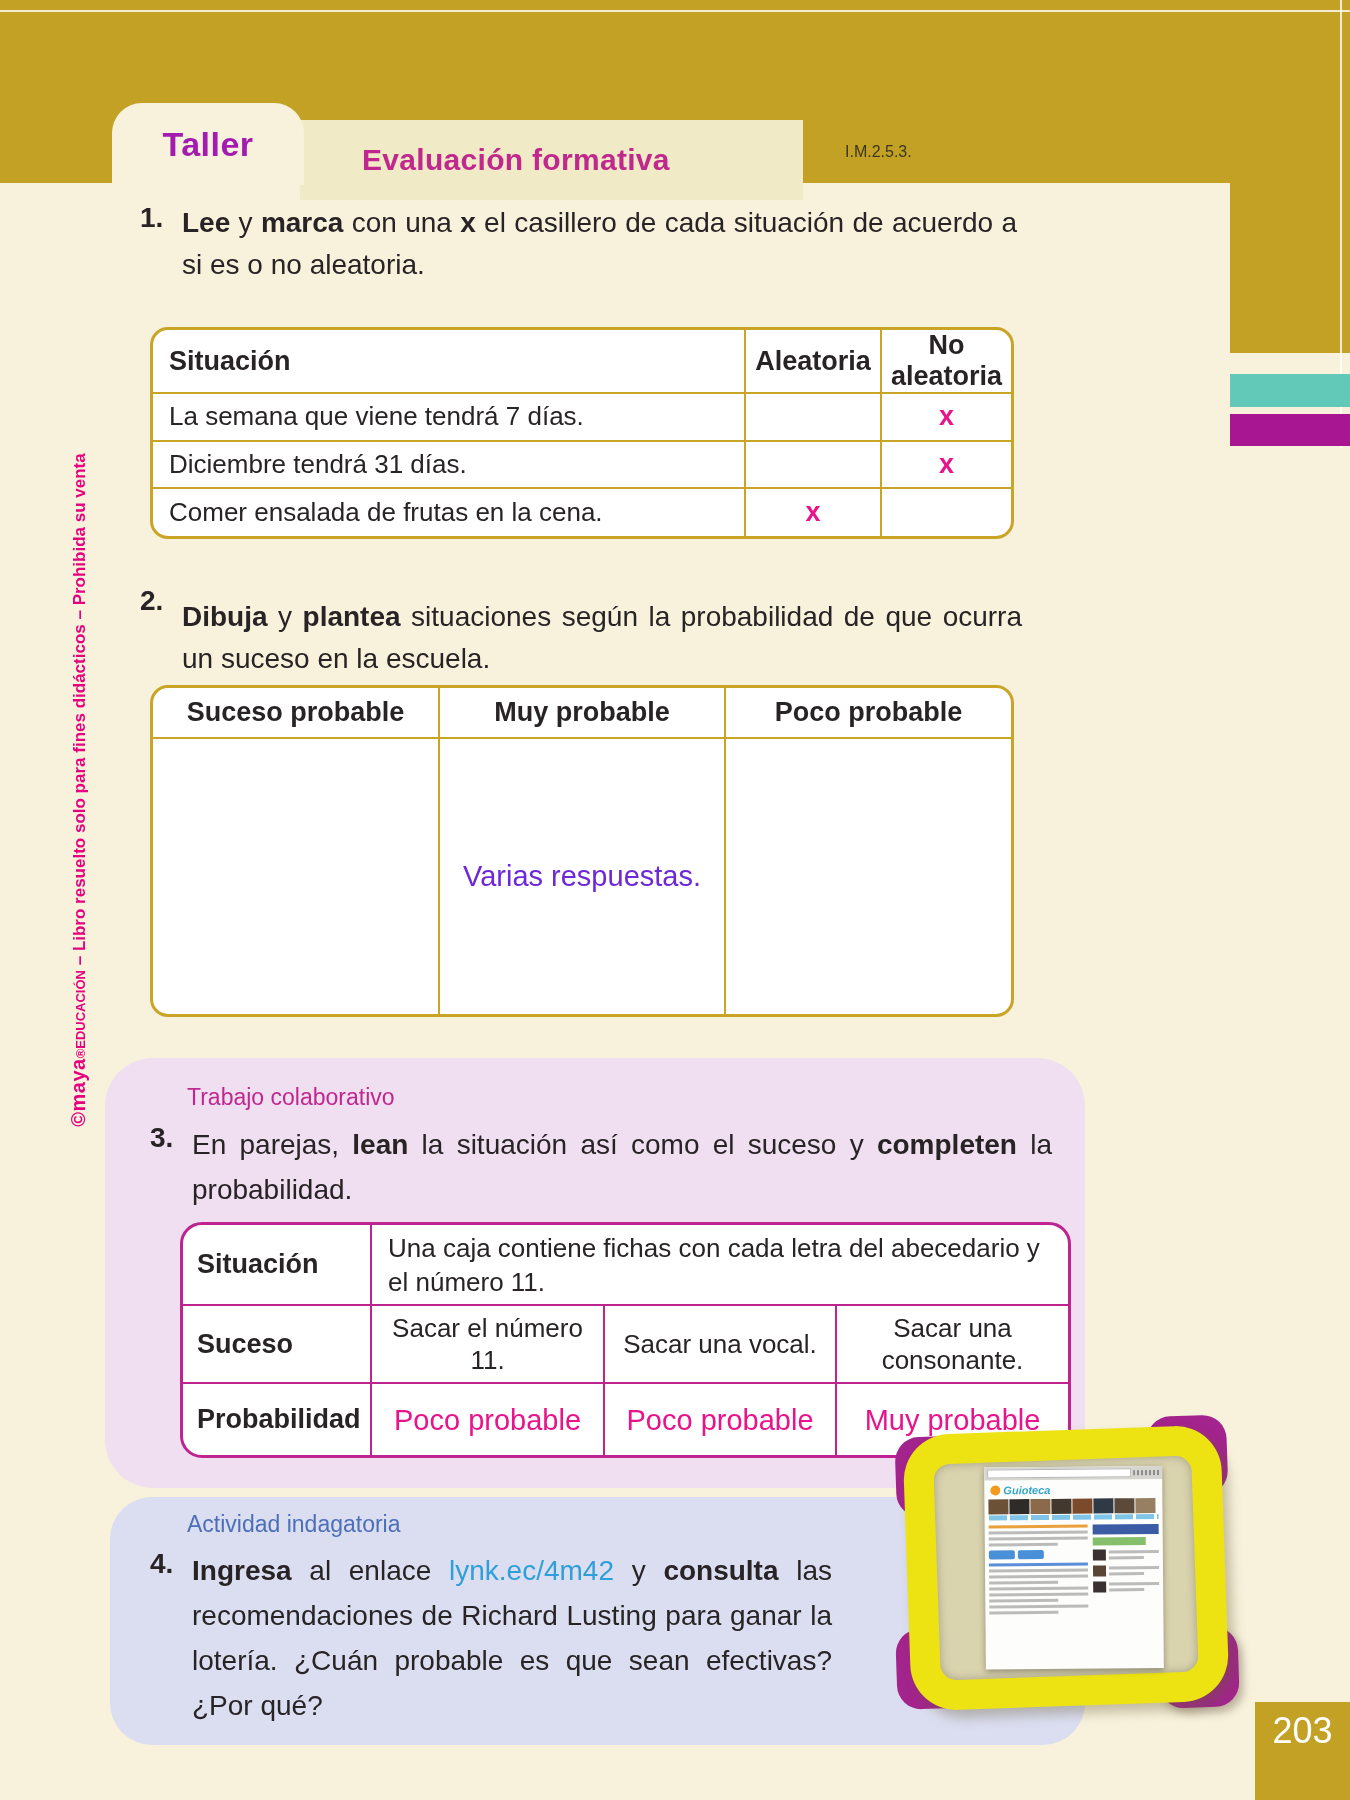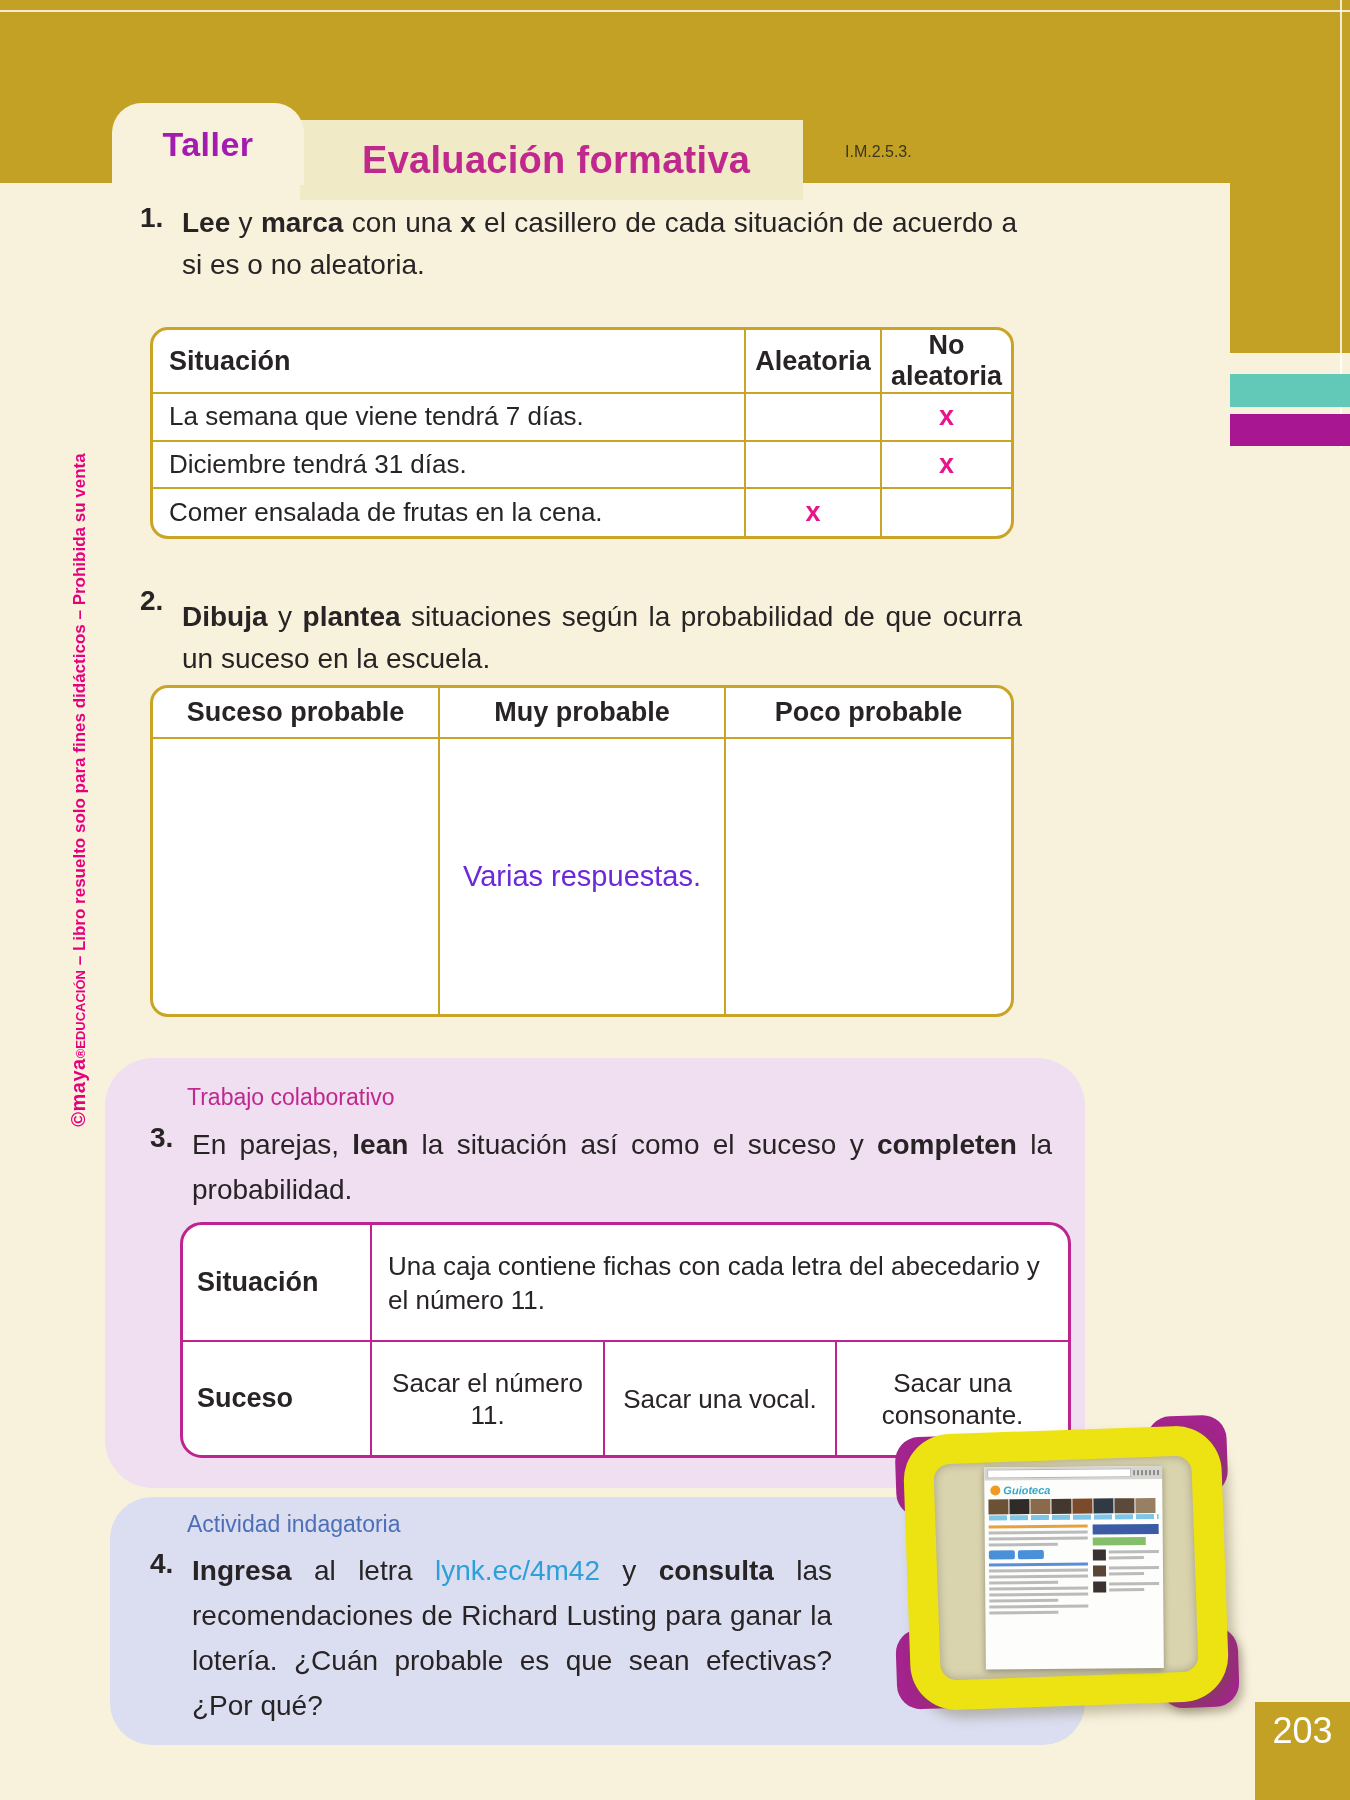--- a/index.html
+++ b/index.html
@@ -11,21 +11,21 @@
   
   .top-band{position:absolute;left:0;top:0;width:1350px;height:183px;background:#C2A124;}
   .right-olive{position:absolute;left:1230px;top:183px;width:120px;height:170px;background:#C2A124;}
   .hairline-h{position:absolute;left:0;top:10px;width:1350px;height:2px;background:rgba(255,255,255,.8);}
   .hairline-v{position:absolute;left:1340px;top:0;width:2px;height:448px;background:rgba(255,255,255,.8);}
   .teal-bar{position:absolute;left:1230px;top:374px;width:120px;height:33px;background:#62C9B8;}
   .purple-bar{position:absolute;left:1230px;top:414px;width:120px;height:32px;background:#A81691;}
 
   
   .eval-band{position:absolute;left:300px;top:120px;width:503px;height:80px;background:#F1EAC6;display:flex;align-items:center;}
-  .eval-text{margin-left:62px;font-size:38px;font-weight:700;color:#C0288E;letter-spacing:.3px;}
+  .eval-text{margin-left:62px;font-size:30px;font-weight:700;color:#C0288E;letter-spacing:.3px;}
   .taller-tab{position:absolute;left:112px;top:103px;width:192px;height:82px;background:#F8F2DD;border-radius:30px 30px 0 0;display:flex;align-items:center;justify-content:center;}
   .taller-tab span{font-size:34px;font-weight:700;color:#a21caf;letter-spacing:.5px;}
   .std-code{position:absolute;left:845px;top:143px;font-size:16px;color:#3B371F;}
 
   
   .sidebar-credit{position:absolute;left:78px;top:790px;transform:translate(-50%,-50%) rotate(-90deg);
     white-space:nowrap;color:#E6007E;}
   .cred-brand{font-weight:800;font-size:20px;letter-spacing:.5px;}
   .cred-suffix{font-size:13px;font-weight:700;}
   .cred-notice{font-size:17px;font-weight:600;}
@@ -226,27 +226,33 @@
           <tr style="height:80px">
         <th>Situación</th>
         <td class="sit-val" colspan="3">Una caja contiene fichas con cada letra del abecedario y el número 11.</td>
       </tr>
       <tr style="height:78px">
         <th>Suceso</th>
         <td>Sacar el número 11.</td>
         <td>Sacar una vocal.</td>
         <td>Sacar una consonante.</td>
       </tr>
+      <tr style="height:72px">
+        <th>Probabilidad</th>
+        <td class="prob">Poco probable</td>
+        <td class="prob">Poco probable</td>
+        <td class="prob">Muy probable</td>
+      </tr>
     </tbody>
       </table>
   </div>
 
   <div class="exercise h4-block">
     <span class="ex-num">4.</span>
-    <div class="ex-text"><b>Ingresa</b><span> al letra </span><a href="#" class="link">lynk.ec/4m42</a><span> y </span><b>consulta</b><span> las recomendaciones de Richard Lusting para ganar la lotería. ¿Cuán probable es que sean efectivas? ¿Por qué?</span></div>
+    <div class="ex-text"><b>Ingresa</b><span> al enlace </span><a href="#" class="link">lynk.ec/4m42</a><span> y </span><b>consulta</b><span> las recomendaciones de Richard Lusting para ganar la lotería. ¿Cuán probable es que sean efectivas? ¿Por qué?</span></div>
   </div>
 
   <div class="tablet">
     <div class="bumper b-tl"></div>
     <div class="bumper b-tr"></div>
     <div class="bumper b-bl"></div>
     <div class="bumper b-br"></div>
     <div class="frame">
       <div class="screen">
         <div class="webpage">

